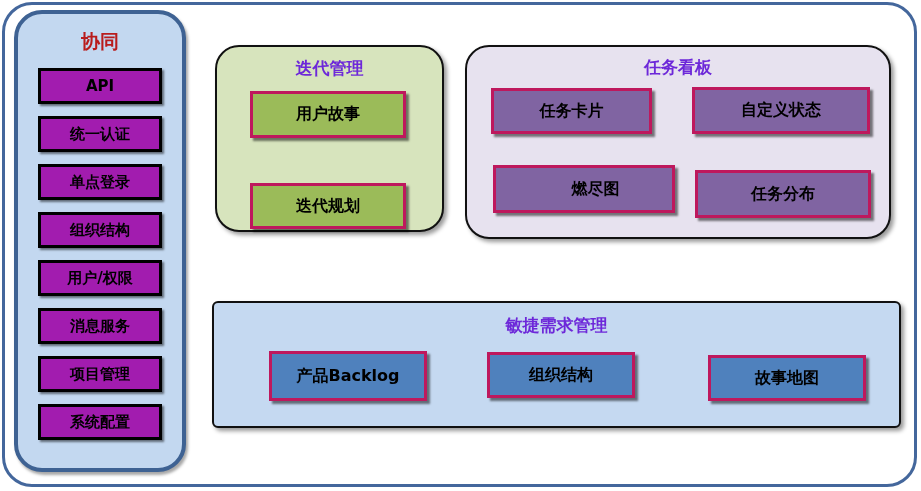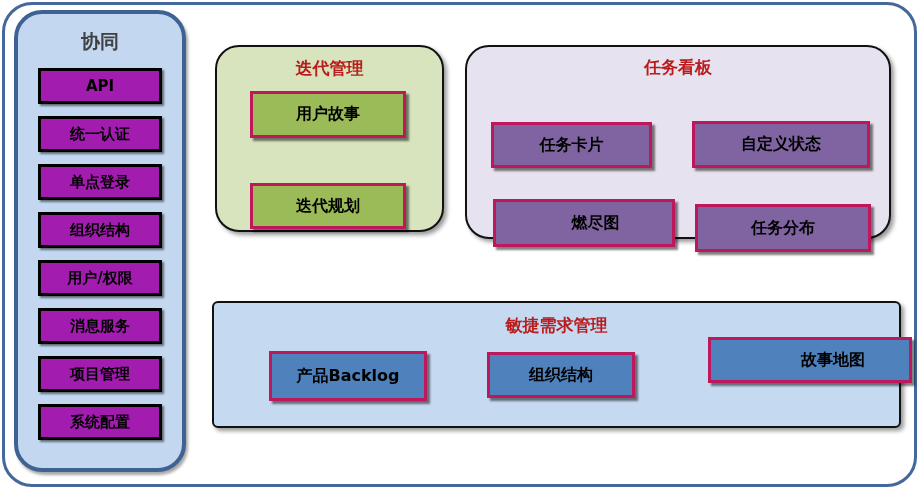--- a/index.html
+++ b/index.html
@@ -5,42 +5,42 @@
   html,body{margin:0;padding:0;background:#ffffff;}
   body{font-family:"DejaVu Sans","Liberation Sans",sans-serif;}
   .stage{position:relative;width:921px;height:491px;background:#ffffff;overflow:hidden;}
   .frame{position:absolute;left:2px;top:2px;right:4px;bottom:4px;
          border:3px solid #44679C;border-radius:30px;background:#ffffff;}
 
   
   .sidebar{position:absolute;left:14px;top:10px;width:164px;height:454px;
            background:#C3D8F0;border:4px solid #3E6293;border-radius:28px;
            box-shadow:2px 3px 3px rgba(0,0,0,.35);}
-  .sidebar-title{margin-top:15px;text-align:center;font-size:19px;font-weight:bold;color:#404040;}
+  .sidebar-title{margin-top:15px;text-align:center;font-size:19px;font-weight:bold;color:#b91c1c;}
   .sidebar-items{margin-top:13px;display:flex;flex-direction:column;align-items:center;gap:12px;}
   .pill{width:118px;height:30px;background:#a21caf;border:3px solid #000;
         box-shadow:2px 2px 2px rgba(0,0,0,.5);
         display:flex;align-items:center;justify-content:center;
         font-size:15px;font-weight:bold;color:#000;white-space:nowrap;}
 
   
   .group{position:absolute;border:2.5px solid #111;box-shadow:3px 3px 4px rgba(0,0,0,.4);}
   .group-title{position:absolute;left:0;right:0;text-align:center;
-               font-size:17px;font-weight:bold;color:#b91c1c;}
+               font-size:17px;font-weight:bold;color:#6d28d9;}
   .chip{position:absolute;border:3px solid #be185d;box-shadow:2.5px 2.5px 2px rgba(0,0,0,.5);
         display:flex;align-items:center;justify-content:center;
         font-size:16px;font-weight:bold;color:#000;white-space:nowrap;}
 
   .group-iteration{left:215px;top:45px;width:225px;height:183px;
                    background:#D7E4BD;border-radius:24px;}
   .chip-green{background:#9BBB59;}
 
   .group-taskboard{left:465px;top:45px;width:422px;height:190px;
                    background:#E7E2EF;border-radius:24px;}
-  .chip-purple{background:#8064A2;margin-top:34px;}
+  .chip-purple{background:#8064A2;}
 
   .group-agile{left:212px;top:301px;width:685px;height:123px;
                background:#C5D9F1;border-radius:6px;}
   .chip-blue{background:#4F81BD;}
 </style>
 </head>
 <body>
 
 <div class="stage">
   <div class="frame"></div>
@@ -70,15 +70,15 @@
     <div class="chip chip-purple" style="left:24px;top:41px;width:155px;height:40px;">任务卡片</div>
     <div class="chip chip-purple" style="left:225px;top:40px;width:172px;height:41px;">自定义状态</div>
     <div class="chip chip-purple" style="left:26px;top:118px;width:153px;height:42px;padding-left:23px;">燃尽图</div>
     <div class="chip chip-purple" style="left:228px;top:123px;width:170px;height:42px;">任务分布</div>
   </section>
 
   <section class="group group-agile">
     <div class="group-title" style="top:11px;">敏捷需求管理</div>
     <div class="chip chip-blue" style="left:55px;top:48px;width:152px;height:44px;">产品Backlog</div>
     <div class="chip chip-blue" style="left:273px;top:49px;width:142px;height:40px;">组织结构</div>
-    <div class="chip chip-blue" style="left:494px;top:34px;width:152px;height:40px;padding-left:46px;">故事地图</div>
+    <div class="chip chip-blue" style="left:494px;top:52px;width:152px;height:40px;">故事地图</div>
   </section>
 </div>
 
 </body></html>

